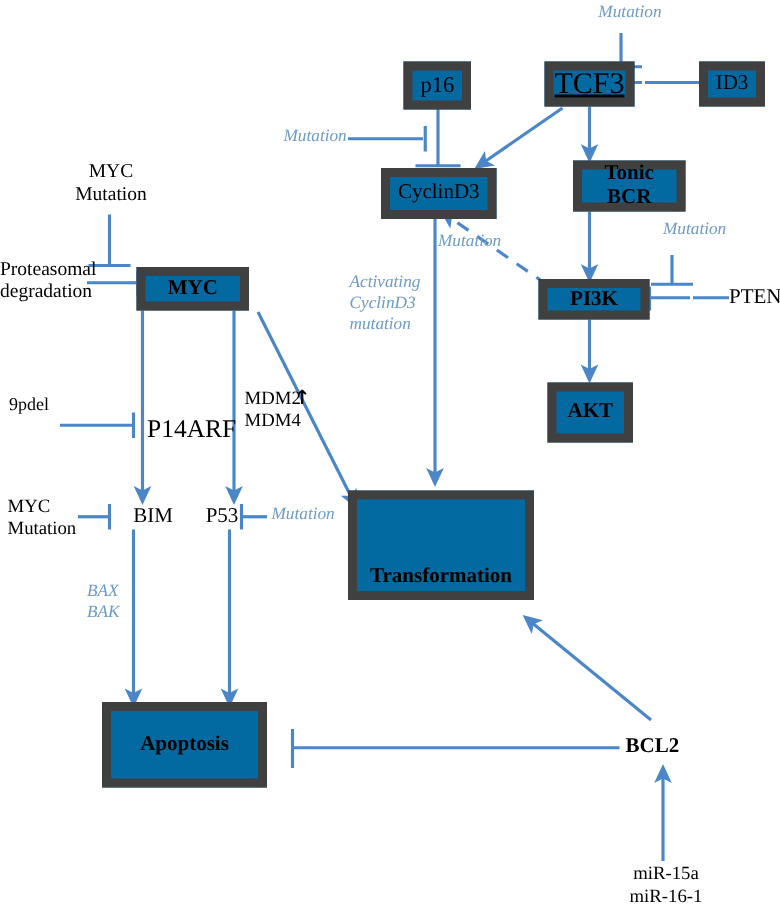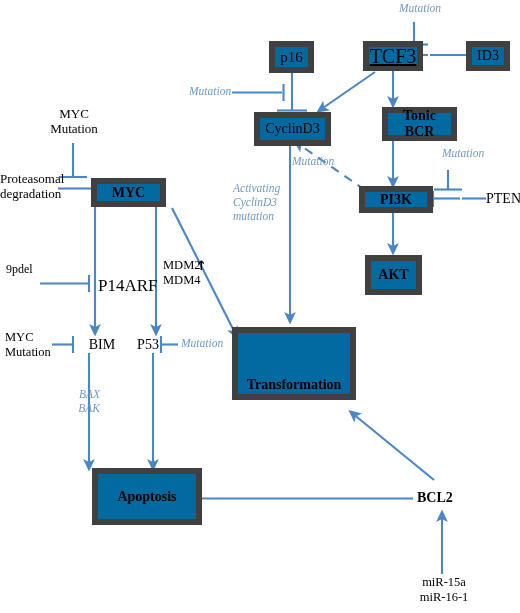--- a/index.html
+++ b/index.html
@@ -220,21 +220,21 @@
   </div>
 
   <div class="node boxed bold" style="left:365px; top:255px; width:57px; height:40px; font-size:14px;">
     <span>AKT</span>
   </div>
 
   <div class="node boxed bold" style="left:91px; top:178px; width:75px; height:29px; font-size:14px;">
     <span>MYC</span>
   </div>
 
-  <div class="node boxed bold" style="left:68px; top:468px; width:110px; height:57px; font-size:14px;margin-left:24px;">
+  <div class="node boxed bold" style="left:68px; top:468px; width:110px; height:57px; font-size:14px;">
     <span>Apoptosis</span>
   </div>
 
   <div class="node boxed" style="left:232px; top:327px; width:124px; height:73px;"></div>
 
   <div class="plain-label" style="left:486px; top:191px; width:34px; font-size:14px;">
     <span>PTEN</span>
   </div>
 
   <div class="plain-label" style="left:75px; top:337px; width:30px; font-size:14px;margin-left:12px;">
@@ -280,18 +280,18 @@
   <div class="annot" style="left:189px; top:85px; width:56px; font-size:11.5px; text-align:left;">Mutation</div>
 
   <div class="annot" style="left:442px; top:147px; width:62px; font-size:11.5px; text-align:left;">Mutation</div>
 
   <div class="annot" style="left:292px; top:155px; width:58px; font-size:11.5px; text-align:left;">Mutation</div>
 
   <div class="annot" style="left:233px; top:182px; width:60px; font-size:11.5px; white-space:pre-line; text-align:left;">Activating
 CyclinD3
 mutation</div>
 
-  <div class="annot" style="left:58px; top:388px; width:42px; font-size:11.5px; white-space:pre-line; text-align:right;font-family:Liberation Serif, serif;">BAX
+  <div class="annot" style="left:58px; top:388px; width:42px; font-size:11.5px; white-space:pre-line; text-align:left;font-family:Liberation Serif, serif;">BAX
 BAK</div>
 
   <div class="annot" style="left:181px; top:337px; width:58px; font-size:11.5px; text-align:left;">Mutation</div>
 
 </div>
 
 </body></html>

